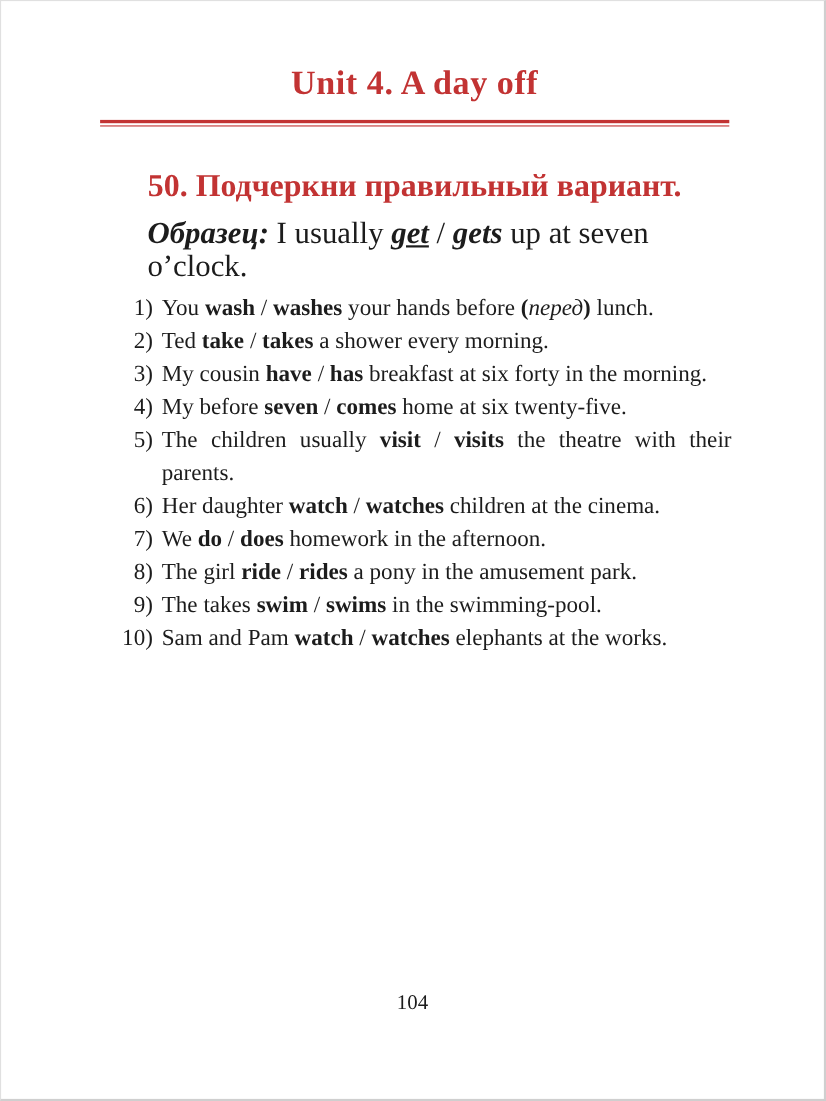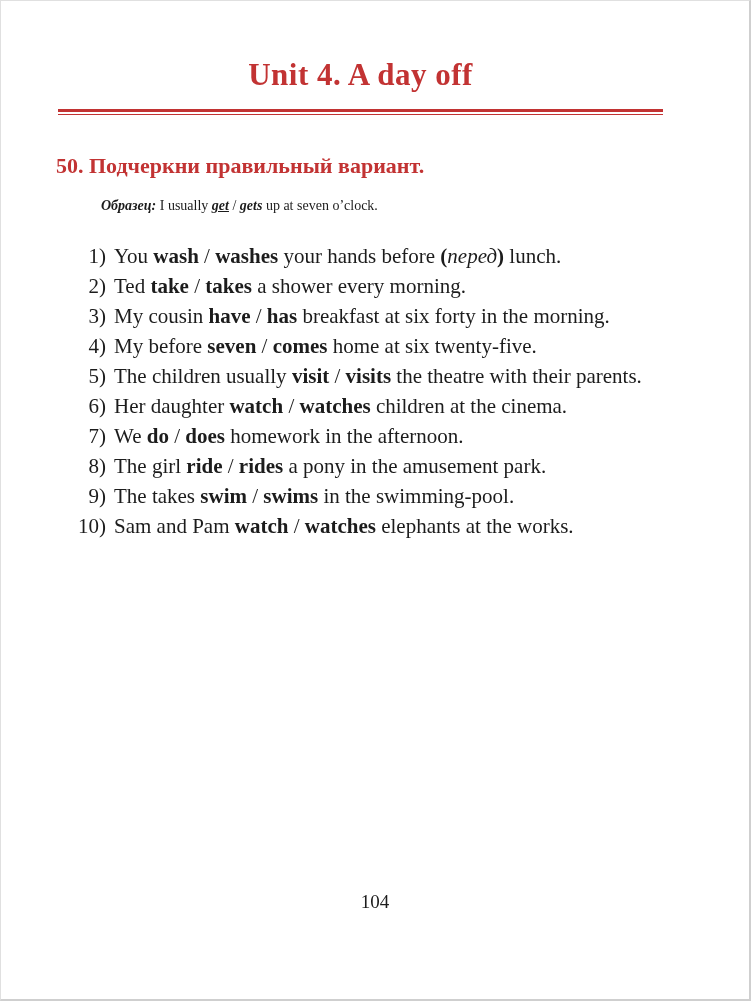--- a/index.html
+++ b/index.html
@@ -14,45 +14,46 @@
     box-sizing: border-box;
     background: #ffffff;
     border: 1px solid #e0e0e0;
     border-right: 2px solid #cfcfcf;
     border-bottom: 2px solid #cfcfcf;
     font-family: "Liberation Serif", "DejaVu Serif", serif;
     color: var(--text, #1c1c1c);
     overflow: hidden;
   }
   .content {
-    padding: 56px 84px 0 55px;
+    padding: 56px 84px 0 88px;
   }
   .title {
     text-align: center;
     color: var(--accent, #c23333);
     font-size: 31px;
     font-weight: 700;
     letter-spacing: 0.5px;
     margin: 0 0 16px 0;
   }
   .double-rule {
     height: 2px;
     border-top: 3px solid var(--accent, #c23333);
     border-bottom: 1.5px solid var(--accent, #c23333);
     margin: 0 2px 38px 2px;
   }
   .exercise-heading {
     color: var(--accent, #c23333);
-    font-size: 22px;
+    font-size: 29px;
     font-weight: 700;
     margin: 0 0 12px 0;
+    text-align: center;
   }
   .example {
-    margin: 0 0 20px 45px;
-    font-size: 14px;
+    margin: 0 0 6px 45px;
+    font-size: 28px;
     line-height: 30px;
   }
   .list {
     margin: 0;
   }
   .item {
     display: flex;
     font-size: 21px;
     line-height: 30px;
   }
@@ -64,21 +65,21 @@
   }
   .txt {
     flex: 1 1 auto;
     text-align: justify;
   }
   .seg-b { font-weight: 700; }
   .seg-i { font-style: italic; }
   .seg-u { text-decoration: underline; }
   .page-number {
     position: absolute;
-    bottom: 86px;
+    bottom: 76px;
     left: 0;
     right: 0;
     text-align: center;
     font-size: 19px;
   }
 </style>
 </head>
 <body>
 
 <div class="page">

